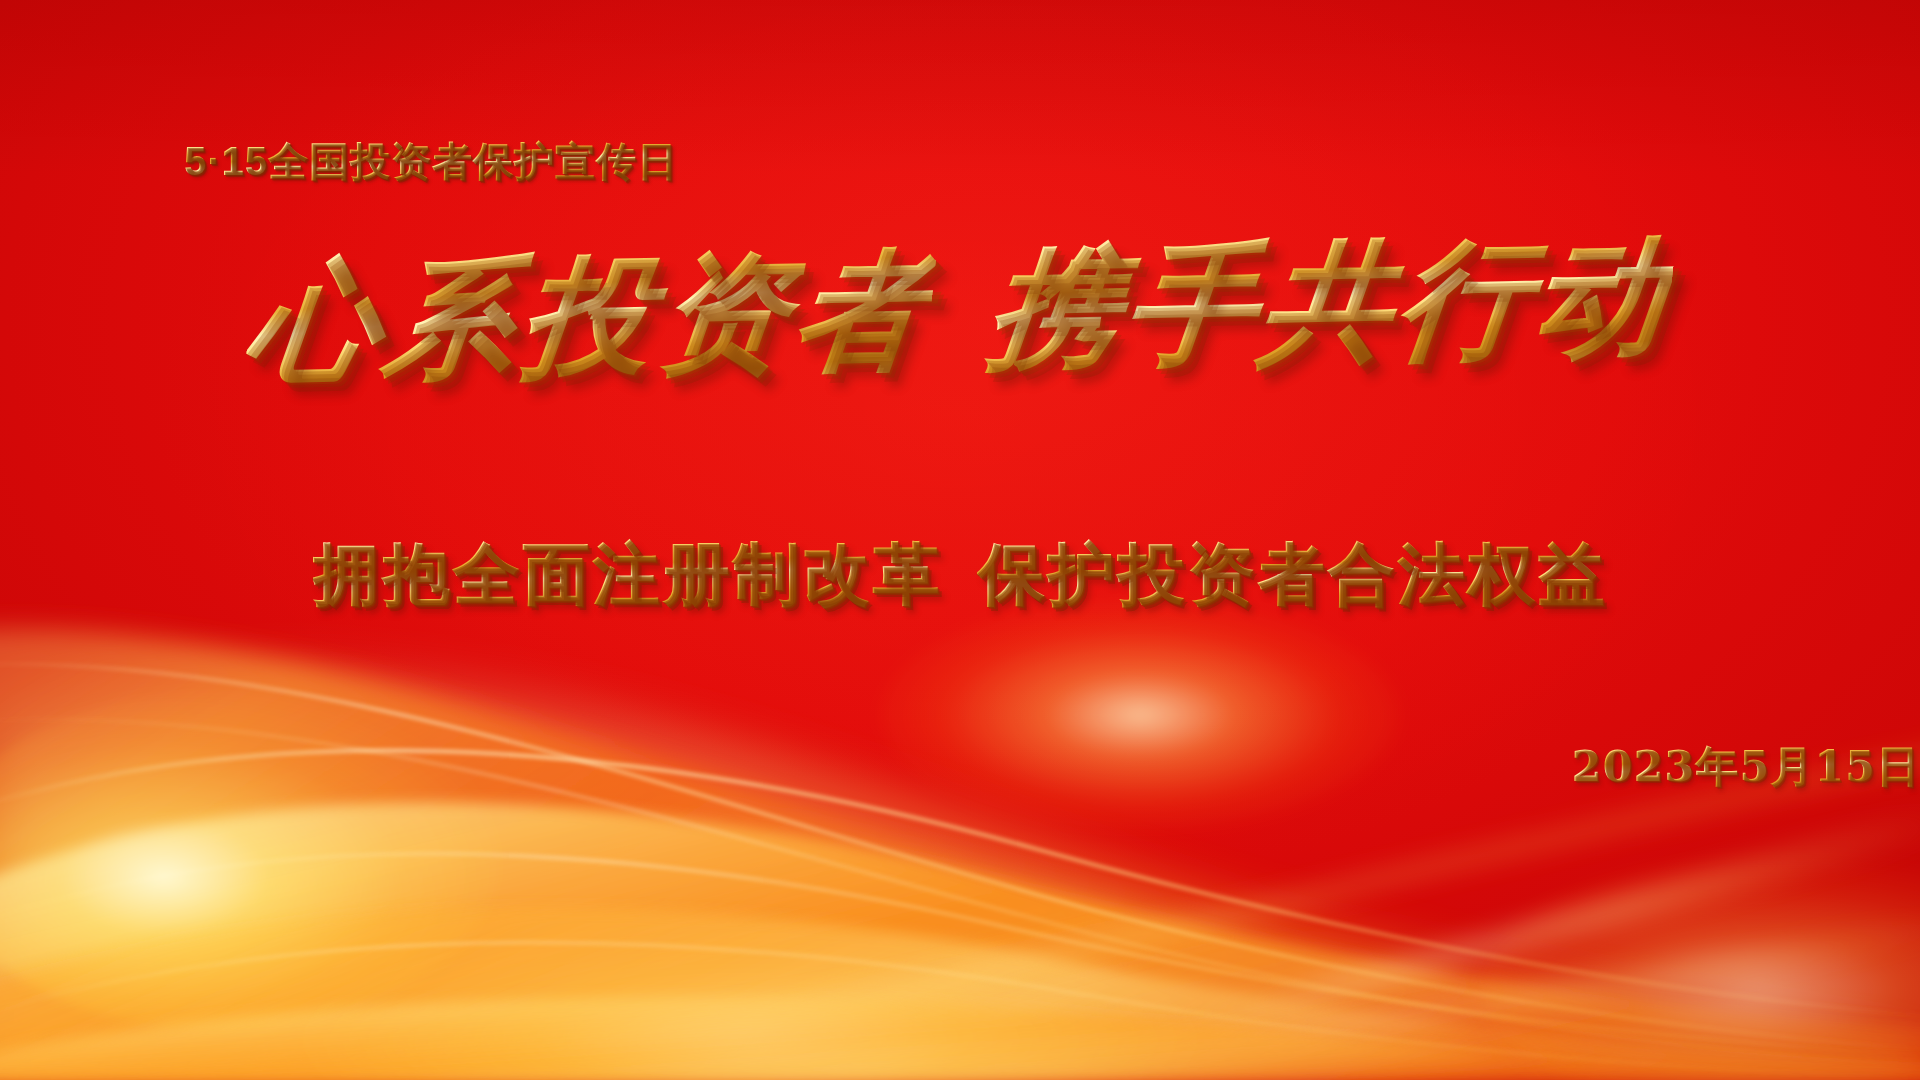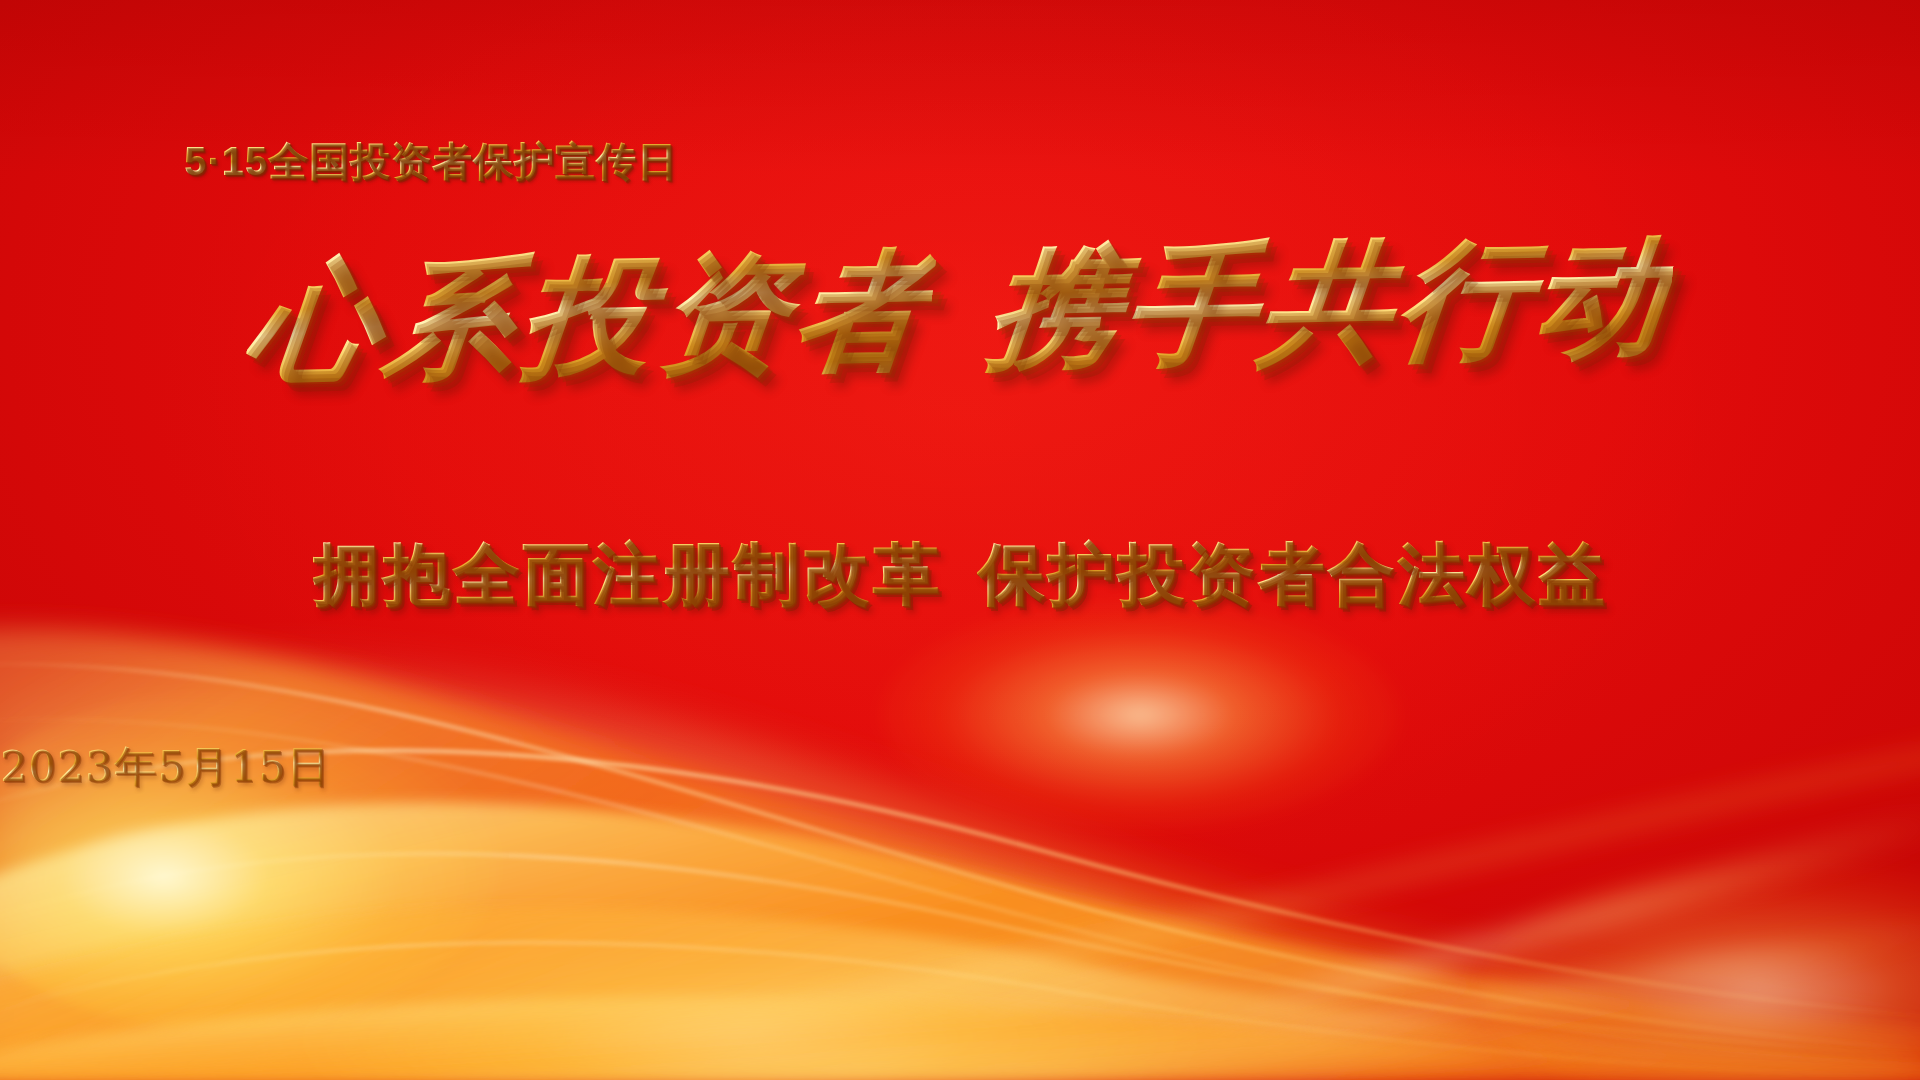--- a/index.html
+++ b/index.html
@@ -169,26 +169,26 @@
       4px 4px 0 rgba(110,40,0,0.38),
       6px 7px 6px rgba(85,18,0,0.34);
   }
   .subtitle .gap { display: inline-block; width: 0.52em; }
 
   .datebar {
     position: absolute;
     left: 0;
     right: 0;
     top: 745px;
-    text-align: left;
+    text-align: right;
     white-space: nowrap;
     font-family: "DejaVu Serif", "Liberation Serif", serif;
     font-size: 43px;
     line-height: 1;
-    font-weight: 400;
+    font-weight: 700;
     letter-spacing: 1px;
     text-shadow:
       1px 1px 0 rgba(140,60,0,0.55),
       2px 2px 0 rgba(120,45,0,0.40),
       3px 4px 4px rgba(85,18,0,0.30);
   }
 </style>
 </head>
 <body>
 

